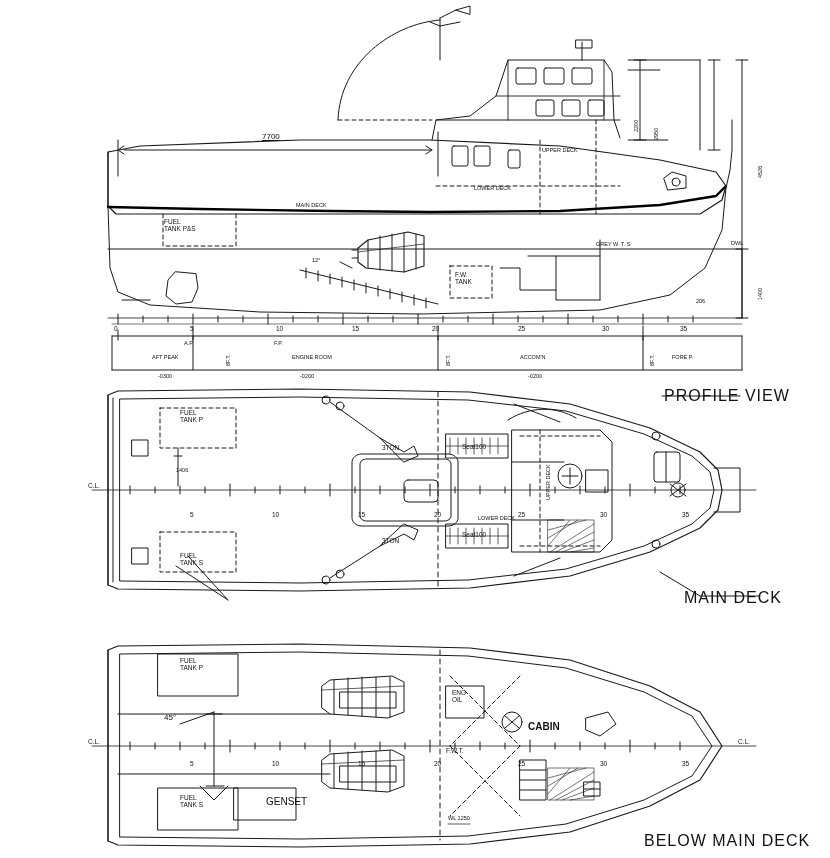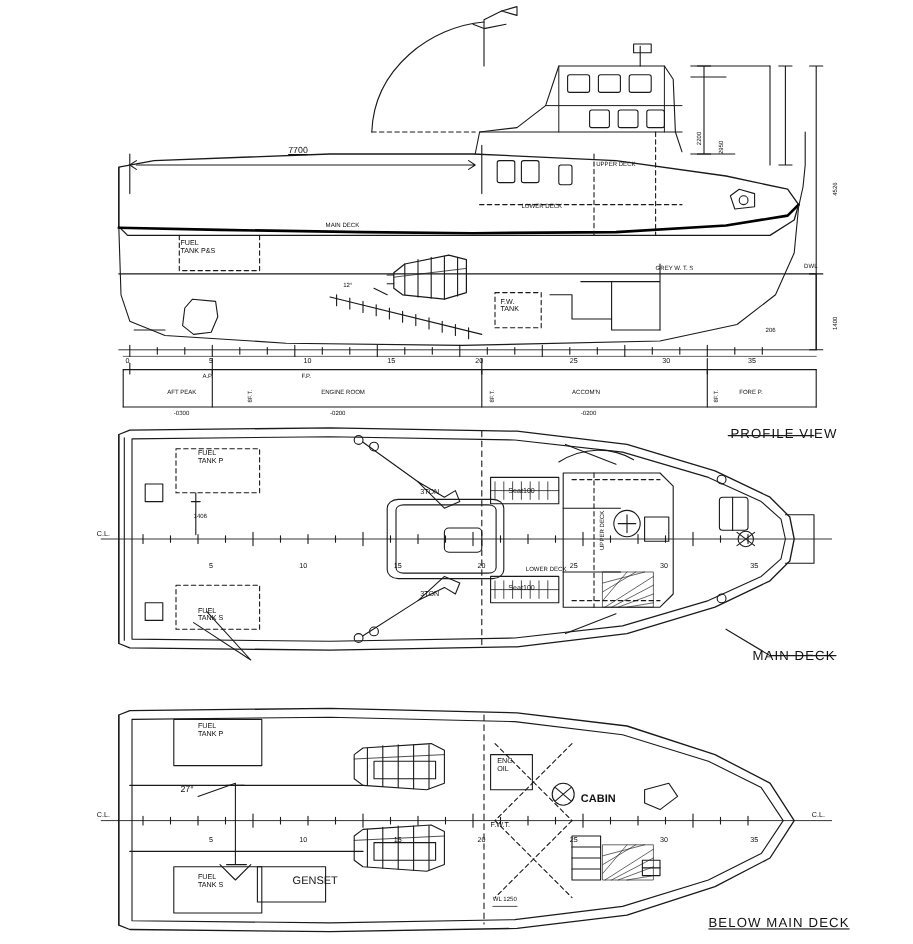--- a/index.html
+++ b/index.html
@@ -5,21 +5,21 @@
   html,body{margin:0;padding:0;background:#ffffff;}
   body{width:830px;height:858px;position:relative;overflow:hidden;
        font-family:"Liberation Sans", sans-serif;color:#111;}
   .stage{position:absolute;left:0;top:0;width:830px;height:858px;}
   svg.draw{position:absolute;left:0;top:0;width:830px;height:858px;}
   .lbl{position:absolute;white-space:nowrap;line-height:1.05;}
   .tiny{font-size:5.5px;}
   .xs{font-size:6.5px;}
   .sm{font-size:8px;}
   .md{font-size:10px;}
-  .lg{font-size:12px;letter-spacing:1px;text-align:center;}
+  .lg{font-size:16px;letter-spacing:1px;text-align:center;}
   .vert{transform:rotate(-90deg);transform-origin:left top;}
 </style>
 </head>
 <body>
 
 <div class="stage">
 
 <svg class="draw" viewBox="0 0 830 858">
   <g fill="none" stroke="#1a1a1a" stroke-width="1" stroke-linecap="round" stroke-linejoin="round">
 
@@ -333,21 +333,21 @@
 <div class="lbl xs" style="left:518px; top:761px;">25</div>
 <div class="lbl xs" style="left:600px; top:761px;">30</div>
 <div class="lbl xs" style="left:682px; top:761px;">35</div>
 
 <div class="lbl xs" style="left:180px; top:658px; white-space:pre;">FUEL
 TANK P</div>
 <div class="lbl xs" style="left:180px; top:795px; white-space:pre;">FUEL
 TANK S</div>
 <div class="lbl md" style="left:238px; top:797px;margin-left:28px;">GENSET</div>
 <div class="lbl md" style="left:528px; top:722px;font-weight:bold;">CABIN</div>
-<div class="lbl sm" style="left:164px; top:714px;">27°</div>
+<div class="lbl sm" style="left:164px; top:714px;">45°</div>
 <div class="lbl xs" style="left:452px; top:690px; white-space:pre;">ENG
 OIL</div>
 <div class="lbl xs" style="left:446px; top:748px;">F.W.T.</div>
 <div class="lbl tiny" style="left:448px; top:816px;">WL 1250</div>
 
-<div class="lbl lg" style="left:644px; top:833px;text-decoration:underline;">BELOW MAIN DECK</div>
+<div class="lbl lg" style="left:644px; top:833px;">BELOW MAIN DECK</div>
 
 </div>
 
 </body></html>

